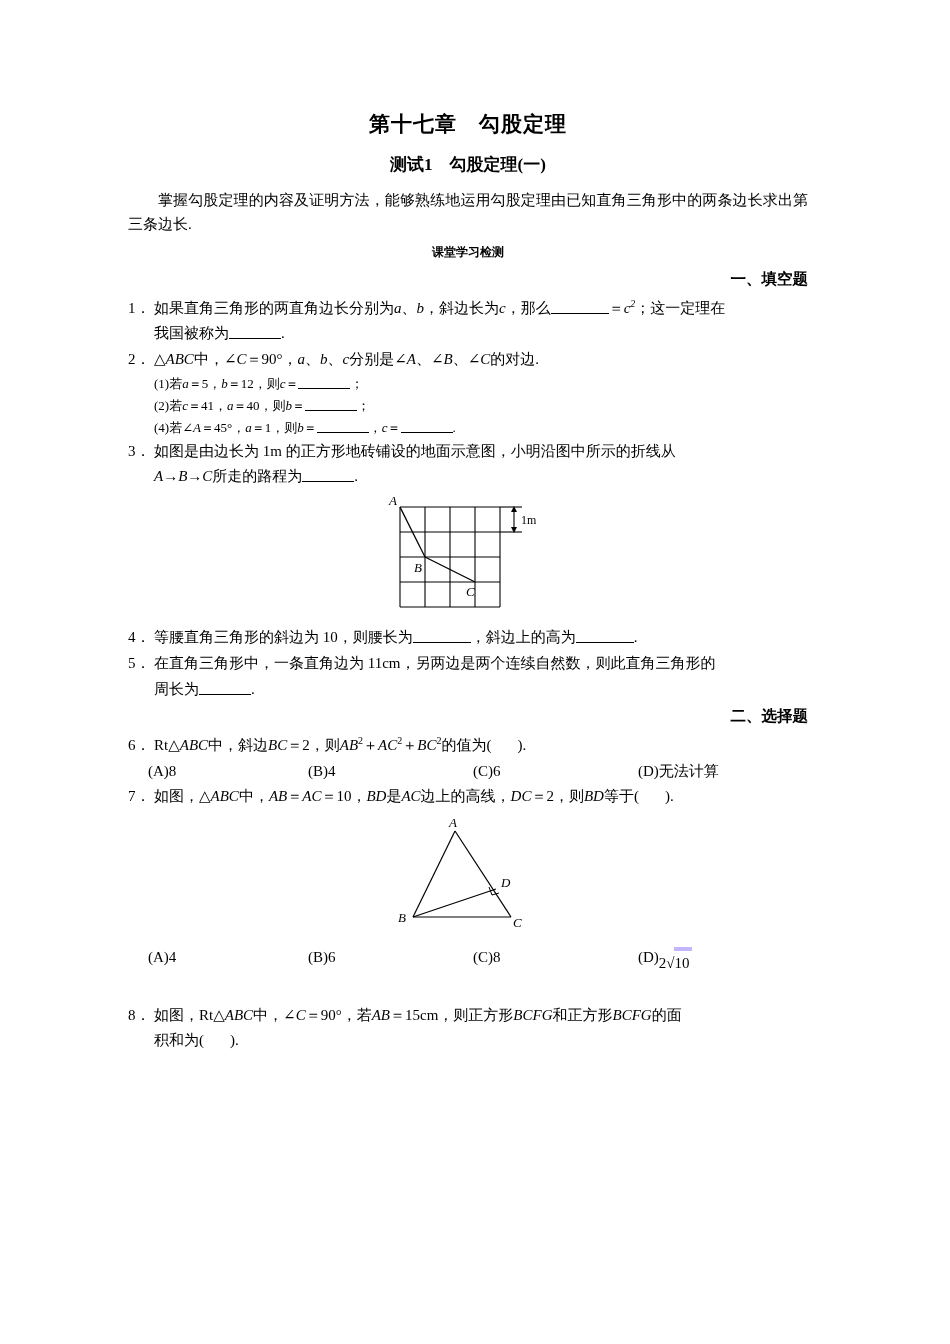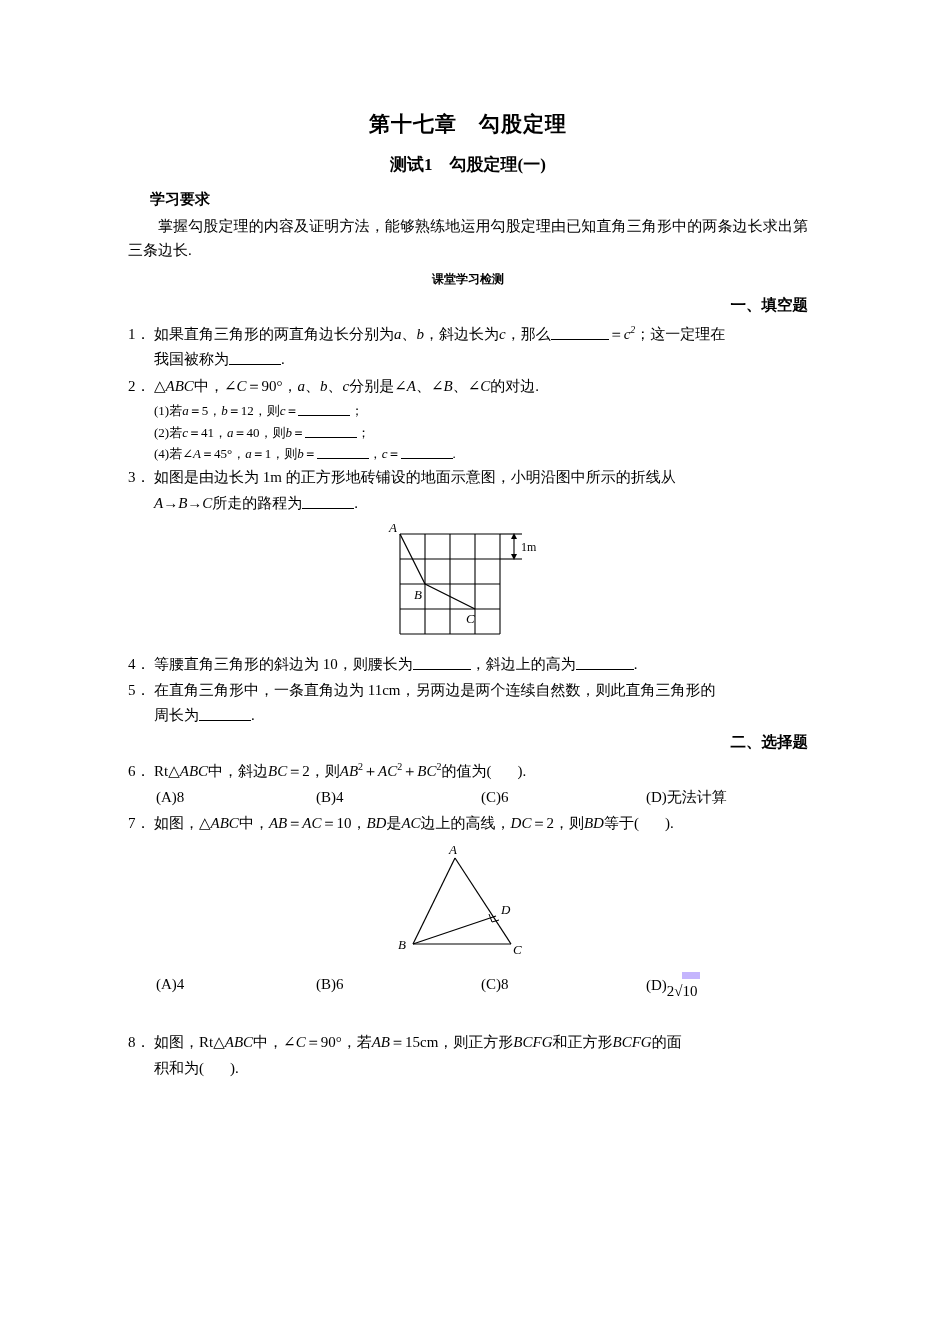--- a/index.html
+++ b/index.html
@@ -110,36 +110,36 @@
   }
   .b-m { width: 52px; }
   .b-l { width: 58px; }
   .gap { display: inline-block; width: 26px; }
 
   
   .opts {
     display: flex;
     font-size: 15px;
     line-height: 1.7;
-    margin-left: 28px;
+    margin-left: 20px;
   }
   .opts .o { flex: 0 0 auto; }
   .o1 { width: 160px; }
   .o2 { width: 165px; }
   .o3 { width: 165px; }
   .o4 { width: 160px; }
 
   .radical {
     display: inline-block;
     vertical-align: -6px;
     font-size: 15px;
   }
   .sqrt {
     display: inline-block;
-    border-top: 7px solid #c4b5fd;
+    border-top: 4px solid #c4b5fd;
     padding: 0 2px 0 1px;
     margin-left: -1px;
   }
 
   
   .fig {
     position: relative;
     margin: 8px 0 10px 0;
     height: 120px;
   }
@@ -171,21 +171,20 @@
 </head>
 <body>
 
 <div class="page">
 <div class="content">
 
   <div class="chapter-title">第十七章　勾股定理</div>
 
   <div class="test-title">测试1　勾股定理(一)</div>
 
-  <div class="sec-head">学习要求</div>
 
   <div class="intro">掌握勾股定理的内容及证明方法，能够熟练地运用勾股定理由已知直角三角形中的两条边长求出第三条边长.</div>
 
   <div class="center-head">课堂学习检测</div>
 
   <div class="part-head">一、填空题</div>
 
   <div class="q">
     <div class="q-num">1．</div>
     <div class="q-body">

